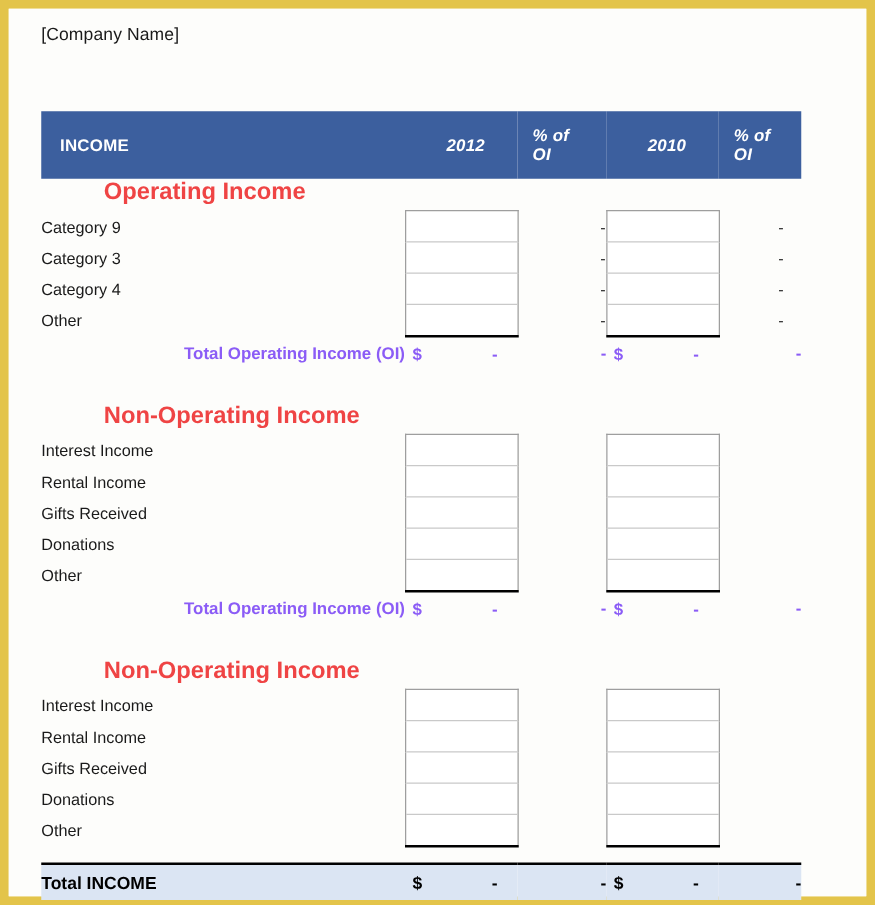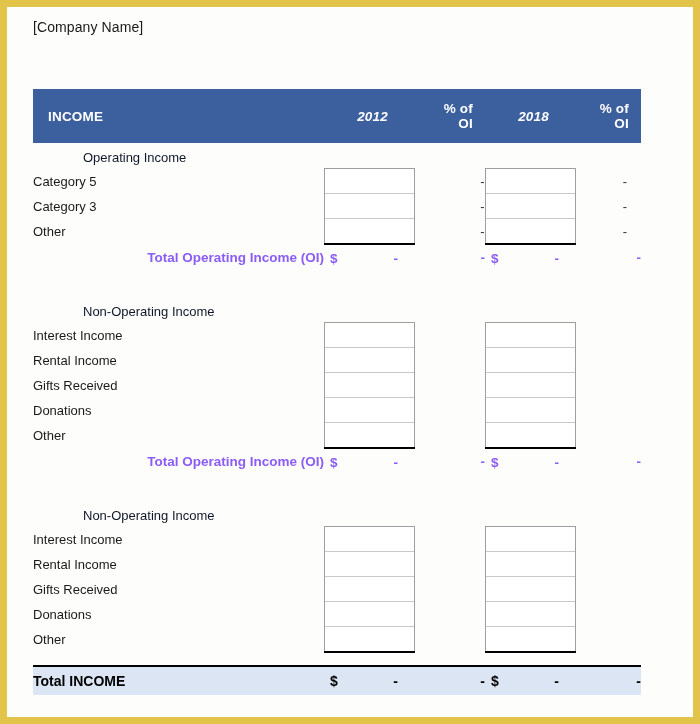--- a/index.html
+++ b/index.html
@@ -73,36 +73,37 @@
     text-align: left;
     padding-left: 15px !important;
     font-size: 14px;
   }
   th.head-num {
     text-align: right;
     padding-right: 26px !important;
     font-style: italic;
   }
   th.head-pct {
-    text-align: right;
+    text-align: left;
     padding-right: 12px !important;
+    font-style: italic;
   }
 
   
   tr.section-title-row td {
     padding: 0;
     height: 25px;
     vertical-align: bottom;
   }
   .section-title {
-    font-weight: normal;
-    font-size: 13px;
+    font-weight: bold;
+    font-size: 19px;
     padding-left: 50px;
     padding-bottom: 3px;
-    color: #0f172a;
+    color: #ef4444;
   }
 
   
   tr.item-row td {
     padding: 0;
     height: 24px;
     vertical-align: middle;
   }
   td.item-label {
     padding-left: 50px;
@@ -199,42 +200,49 @@
           <col class="c-y1">
           <col class="c-p1">
           <col class="c-y2">
           <col class="c-p2">
       </colgroup>
       <thead>
         <tr class="head-row">
           <th class="head-title">INCOME</th>
           <th class="head-num">2012</th>
           <th class="head-pct">% of OI</th>
-          <th class="head-num">2018</th>
+          <th class="head-num">2010</th>
           <th class="head-pct">% of OI</th>
         </tr>
       </thead>
 
       <tbody>
 
         <tr class="section-title-row">
           <td colspan="5">
               <div class="section-title">Operating Income</div>
             </td>
         </tr>
 
         <tr class="item-row first-item">
-          <td class="item-label">Category 5</td>
+          <td class="item-label">Category 9</td>
           <td class="item-box"></td>
           <td class="item-pct">-</td>
           <td class="item-box"></td>
           <td class="item-pct wide">-</td>
         </tr>
         <tr class="item-row">
           <td class="item-label">Category 3</td>
+          <td class="item-box"></td>
+          <td class="item-pct">-</td>
+          <td class="item-box"></td>
+          <td class="item-pct wide">-</td>
+        </tr>
+        <tr class="item-row">
+          <td class="item-label">Category 4</td>
           <td class="item-box"></td>
           <td class="item-pct">-</td>
           <td class="item-box"></td>
           <td class="item-pct wide">-</td>
         </tr>
         <tr class="item-row last-item">
           <td class="item-label">Other</td>
           <td class="item-box"></td>
           <td class="item-pct">-</td>
           <td class="item-box"></td>

